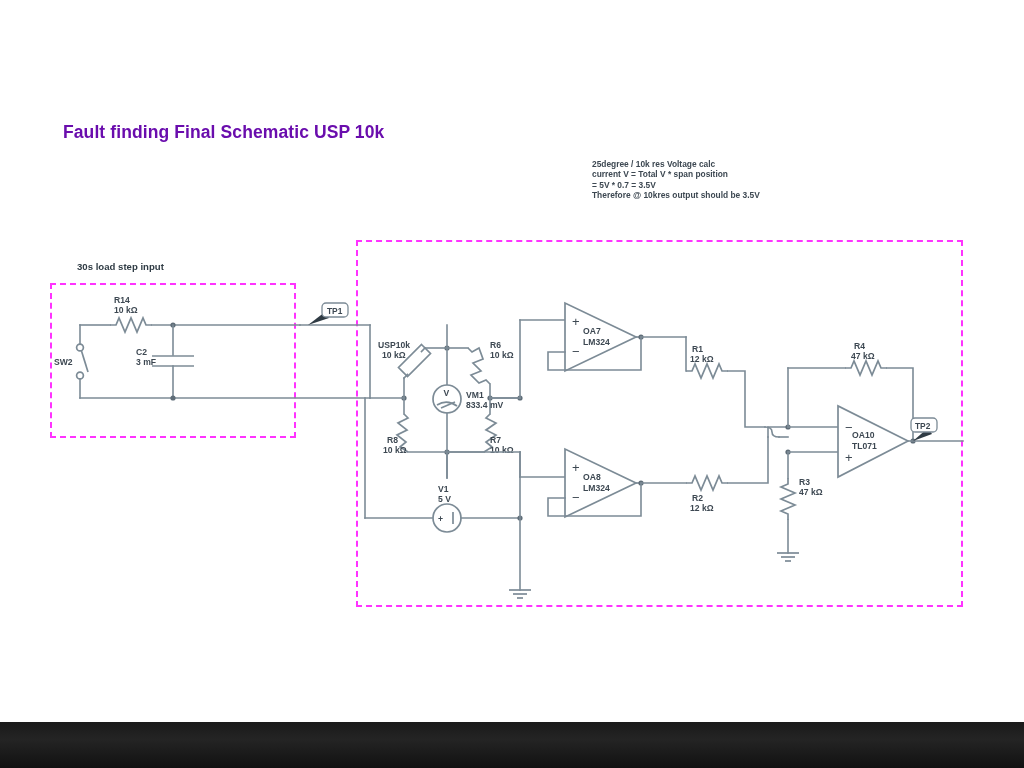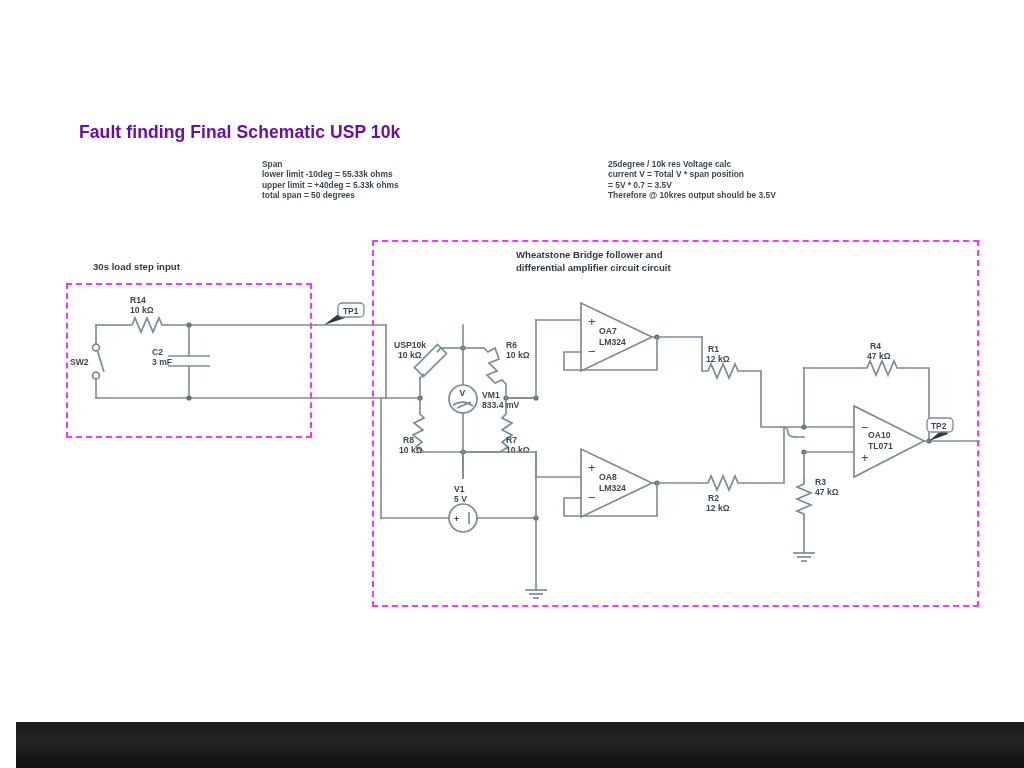--- a/index.html
+++ b/index.html
@@ -11,21 +11,21 @@
   body {
     width: 1024px;
     height: 768px;
     position: relative;
     overflow: hidden;
     font-family: "Liberation Sans", sans-serif;
     -webkit-font-smoothing: antialiased;
   }
   .canvas {
     position: absolute;
-    left: 16px; top: 0;
+    left: 0; top: 0;
     width: 852px;
     height: 768px;
   }
   
   #page-title {
     position: absolute;
     left: 63px;
     top: 122px;
     font-size: 17.5px;
     font-weight: bold;
@@ -130,32 +130,26 @@
     overflow: hidden;
   }
 </style>
 </head>
 <body>
 
 <div class="canvas">
 
   <div id="page-title">Fault finding Final Schematic USP 10k</div>
 
-  <div class="note" id="note-span">Span
-lower limit -10deg = 55.33k ohms
-upper limit = +40deg = 5.33k ohms
-total span = 50 degrees</div>
   <div class="note" id="note-voltcalc">25degree / 10k res Voltage calc
 current V = Total V * span position
 = 5V * 0.7 = 3.5V
 Therefore @ 10kres output should be 3.5V</div>
 
   <div class="section-label" id="label-load-step">30s load step input</div>
-  <div class="section-label" id="label-bridge">Wheatstone Bridge follower and
-differential amplifier circuit circuit</div>
 
   <div class="dash-box" id="dashbox-left"></div>
   <div class="dash-box" id="dashbox-right"></div>
 
   <svg id="schematic" viewBox="0 0 1024 768">
 
     <g>
       <path class="wire" d="M 80 325 L 80 344"></path>
       <circle class="comp-fill-white" cx="80" cy="347.5" r="3.4"></circle>
       <path class="comp" d="M 81.5 351 L 88 372"></path>

